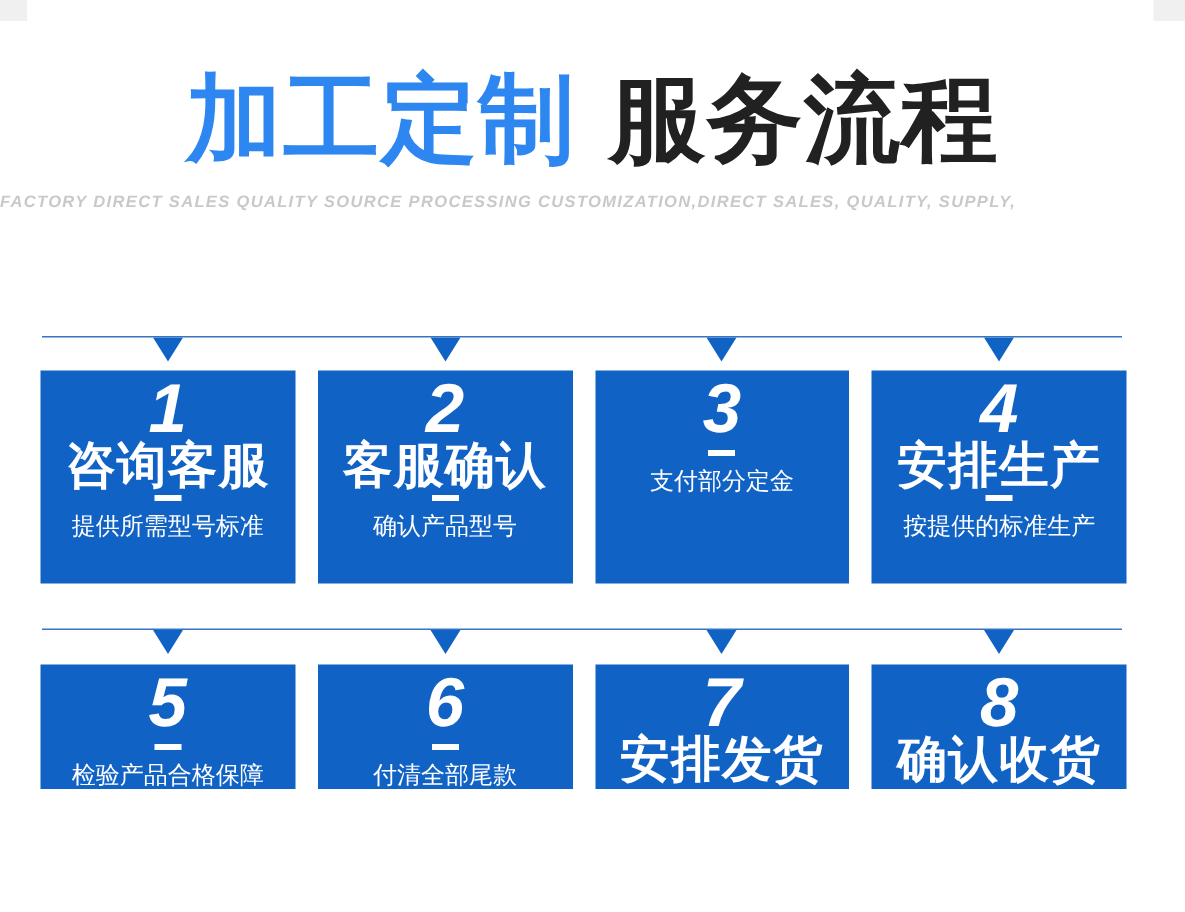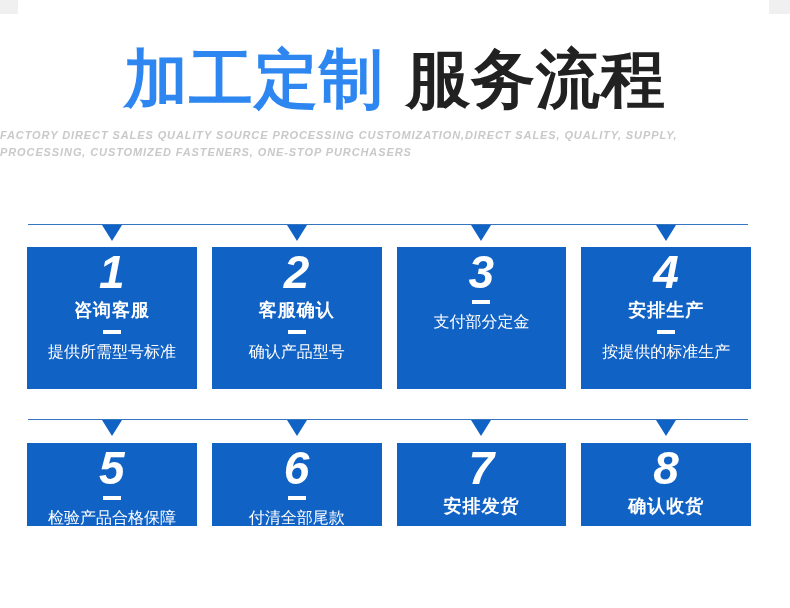--- a/index.html
+++ b/index.html
@@ -41,41 +41,40 @@
   .row-boxes-1 { top:247px; }
   .row-boxes-2 { top:443px; }
   .step {
     flex:1; height:142px; background:var(--box-blue,#1162c5); color:#ffffff;
     text-align:center; display:flex; flex-direction:column; align-items:center;
   }
   .step-num {
     margin-top:2px; font-size:46px; line-height:46px;
     font-weight:bold; font-style:italic;
   }
-  .step-title { font-size:18px; font-weight:bold; line-height:30px; letter-spacing:1px; }
+  .step-title { font-size:33px; font-weight:bold; line-height:30px; letter-spacing:1px; }
   .step-dash { width:18px; height:4px; background:#ffffff; margin:5px 0 6px; }
   .step-desc { font-size:16px; line-height:24px; white-space:pre-line; }
 </style>
 </head>
 <body>
 
 <div class="canvas">
 
   <div class="corner corner-left"></div>
   <div class="corner corner-right"></div>
 
   <div class="header">
     <span class="title">
       <span class="title-hl">加工定制</span><span class="title-rest">服务流程</span>
     </span>
   </div>
 
   <div class="subtitle">
     <div>FACTORY DIRECT SALES QUALITY SOURCE PROCESSING CUSTOMIZATION,DIRECT SALES, QUALITY, SUPPLY,</div>
-    <div>PROCESSING, CUSTOMIZED FASTENERS, ONE-STOP PURCHASERS</div>
   </div>
 
   <div class="connector connector-row1">
     <div class="hline"></div>
     <div class="tri-cells">
       <div class="tri-cell">
           <div class="tri"></div>
         </div>
       <div class="tri-cell">
           <div class="tri"></div>

